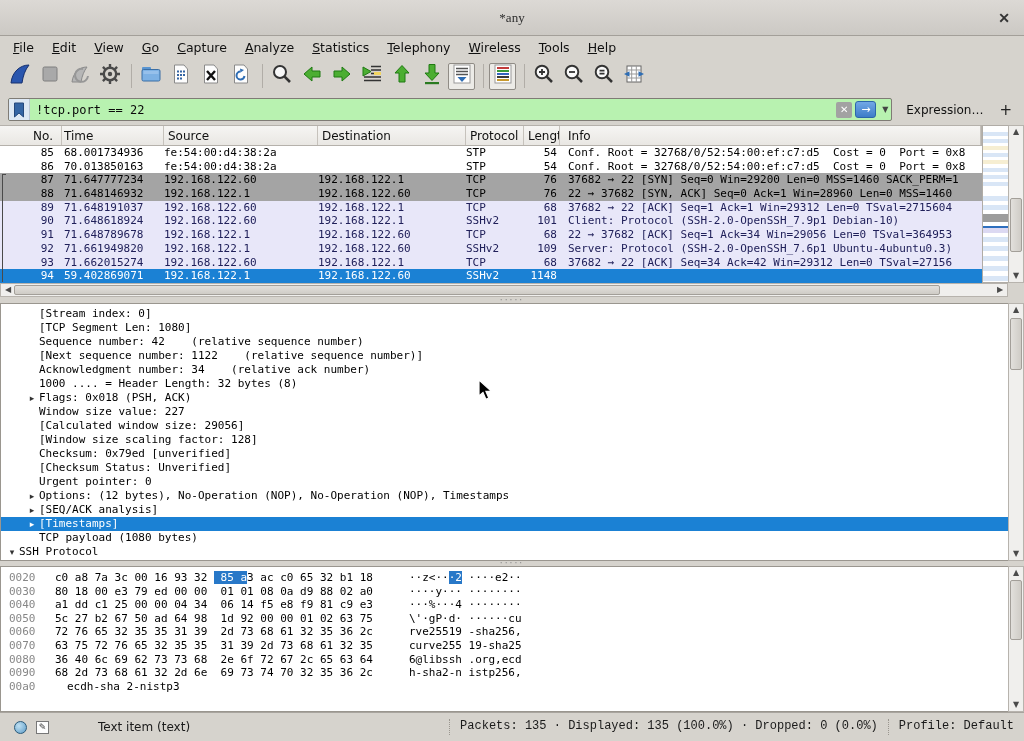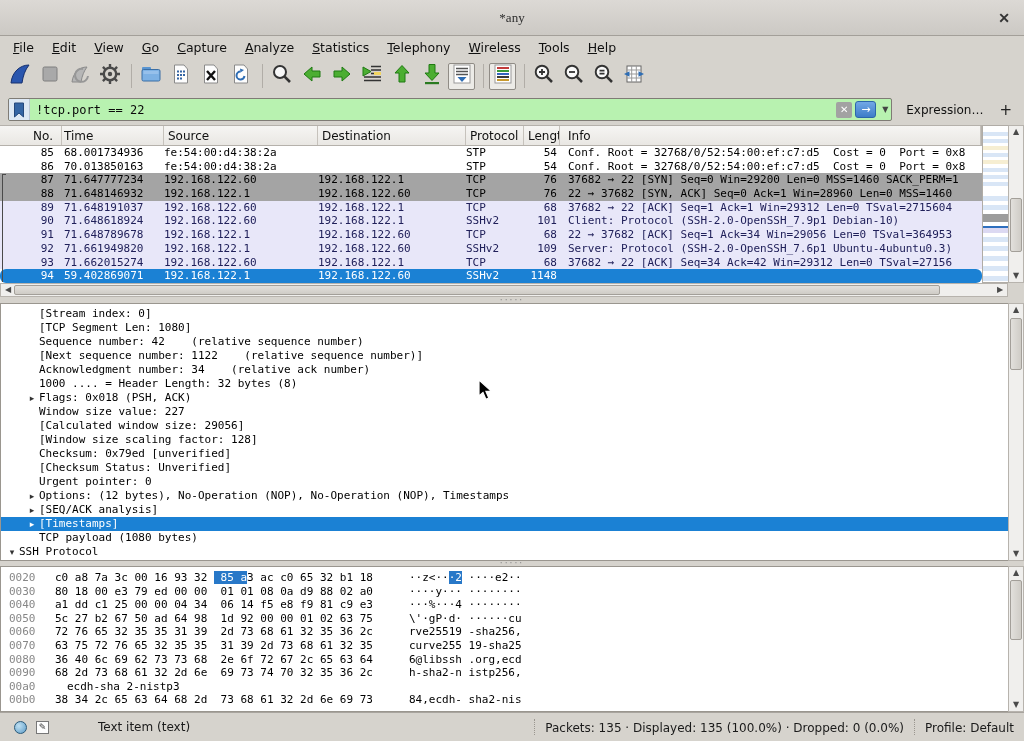--- a/index.html
+++ b/index.html
@@ -44,21 +44,21 @@
   
   #pkt-header{position:absolute;left:0;top:125px;width:982px;height:21px;display:flex;
     background:linear-gradient(#f6f5f3,#e9e7e3);border:1px solid #b5b1ab;border-left:none;font-size:12px;color:#111;}
   .hc{border-right:1px solid #c6c2bc;padding:3px 0 0 4px;overflow:hidden;white-space:nowrap;}
   #pkt-rows{position:absolute;left:0;top:146px;width:982px;height:137px;background:#fff;overflow:hidden;
     font-family:"DejaVu Sans Mono",monospace;font-size:11px;}
   .prow{display:flex;height:13.7px;line-height:13.7px;white-space:nowrap;}
   .prow.white{background:#fff;color:#000;}
   .prow.gray{background:var(--graybg);color:#000;}
   .prow.lav{background:var(--lavbg);color:var(--lavfg);justify-content:flex-end;}
-  .prow.sel{background:var(--sel);color:#fff;border-radius:6px;}
+  .prow.sel{background:var(--sel);color:#fff;}
   .pc{overflow:hidden;white-space:pre;}
   .c0{width:62px;text-align:right;padding-right:8px;}
   .c1{width:102px;padding-left:2px;}
   .c2{width:154px;}
   .c3{width:148px;}
   .c4{width:58px;}
   .c5{width:36px;text-align:right;padding-right:3px;}
   .c6{flex:1;padding-left:8px;}
   #conv-bracket{position:absolute;left:2px;top:174px;width:4px;height:108px;
     border-left:1px solid #4a4a4a;border-top:1px solid #4a4a4a;pointer-events:none;}
@@ -96,21 +96,21 @@
   .hrow .asc{margin-left:24px;color:#000;}
   .hl{background:var(--hexhl);color:#fff;}
   
   #statusbar{position:absolute;left:0;top:712px;width:1024px;height:29px;border-top:1px solid #a8a49e;
     display:flex;align-items:center;font-size:12px;color:#1a1a1a;padding:0 10px 0 14px;}
   #expert-icon{width:13px;height:13px;border-radius:50%;border:1.5px solid #2a5a7a;
     background:radial-gradient(circle at 35% 35%,#bfe0f2,#5e9cc8);margin-right:9px;flex:none;}
   #comment-icon{width:13px;height:13px;background:#fdfdfd;border:1px solid #777;margin-right:9px;flex:none;
     font-size:9px;line-height:11px;text-align:center;color:#333;}
   #status-left-label{margin-left:40px;}
-  #status-right{margin-left:auto;display:flex;align-items:flex-end;}
+  #status-right{margin-left:auto;display:flex;align-items:flex-start;font-family:Liberation Mono, monospace;}
   .status-sep{border-left:1px dotted #9a968f;height:16px;margin:0 10px;}
   
   #cursor{position:absolute;left:478px;top:379px;z-index:60;pointer-events:none;}
 </style>
 </head>
 <body>
 
 <div id="titlebar">
   <span class="title">*any</span>
   <div id="close-btn">✕</div>
@@ -485,21 +485,20 @@
 <div id="hexpane">
     <div class="hrow"><span class="off">0020</span><span class="hx"><span>c0 a8 7a 3c 00 16 93 32 </span><span class="hl"> 85 a</span><span>3 ac c0 65 32 b1 18</span></span><span class="asc"><span>··z&lt;··</span><span class="hl">·2</span><span> ····e2··</span></span></div>
     <div class="hrow"><span class="off">0030</span><span class="hx"><span>80 18 00 e3 79 ed 00 00  01 01 08 0a d9 88 02 a0</span></span><span class="asc"><span>····y··· ········</span></span></div>
     <div class="hrow"><span class="off">0040</span><span class="hx"><span>a1 dd c1 25 00 00 04 34  06 14 f5 e8 f9 81 c9 e3</span></span><span class="asc"><span>···%···4 ········</span></span></div>
     <div class="hrow"><span class="off">0050</span><span class="hx"><span>5c 27 b2 67 50 ad 64 98  1d 92 00 00 01 02 63 75</span></span><span class="asc"><span>\'·gP·d· ······cu</span></span></div>
     <div class="hrow"><span class="off">0060</span><span class="hx"><span>72 76 65 32 35 35 31 39  2d 73 68 61 32 35 36 2c</span></span><span class="asc"><span>rve25519 -sha256,</span></span></div>
     <div class="hrow"><span class="off">0070</span><span class="hx"><span>63 75 72 76 65 32 35 35  31 39 2d 73 68 61 32 35</span></span><span class="asc"><span>curve255 19-sha25</span></span></div>
     <div class="hrow"><span class="off">0080</span><span class="hx"><span>36 40 6c 69 62 73 73 68  2e 6f 72 67 2c 65 63 64</span></span><span class="asc"><span>6@libssh .org,ecd</span></span></div>
     <div class="hrow"><span class="off">0090</span><span class="hx"><span>68 2d 73 68 61 32 2d 6e  69 73 74 70 32 35 36 2c</span></span><span class="asc"><span>h-sha2-n istp256,</span></span></div>
     <div class="hrow"><span class="off">00a0</span><span class="asc"><span>ecdh-sha 2-nistp3</span></span></div>
-    <div class="hrow"><span class="off">00b0</span><span class="hx"><span>38 34 2c 65 63 64 68 2d  73 68 61 32 2d 6e 69 73</span></span><span class="asc"><span>84,ecdh- sha2-nis</span></span></div>
   </div>
 <div class="sb-v" style="left:1008px;top:566px;height:146px;">
   <div class="sb-arrow" style="top:0;">▲</div>
   <div class="sb-thumb-v" style="top:13px;height:60px;"></div>
   <div class="sb-arrow" style="bottom:0;">▼</div>
 </div>
 
 <div id="statusbar">
   <div id="expert-icon"></div>
   <div id="comment-icon">✎</div>

